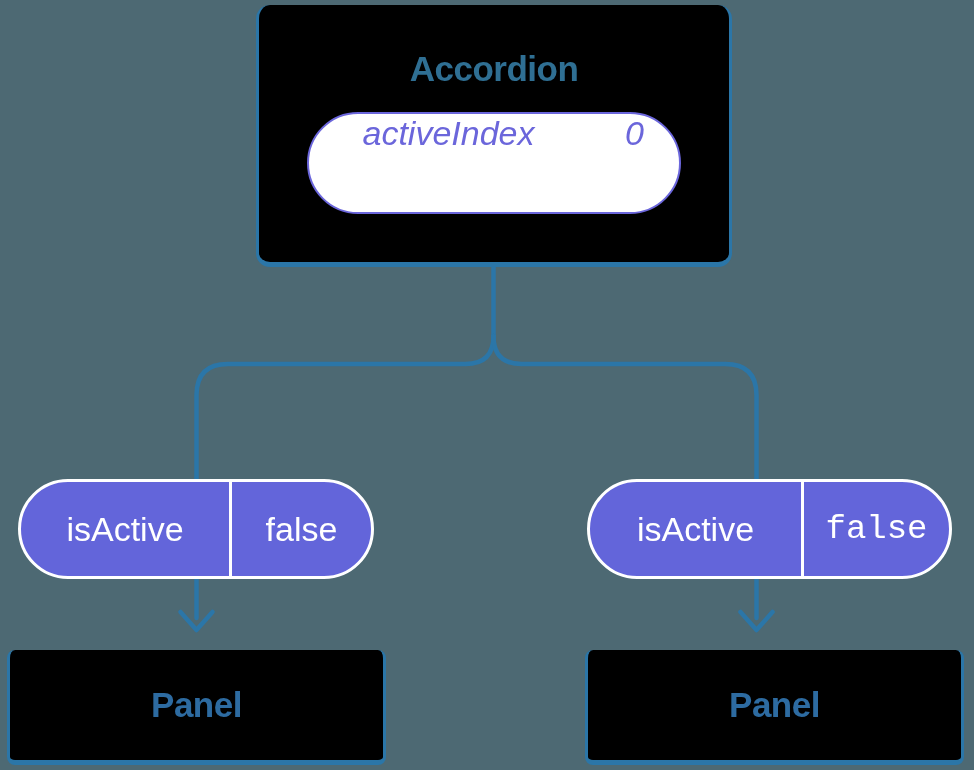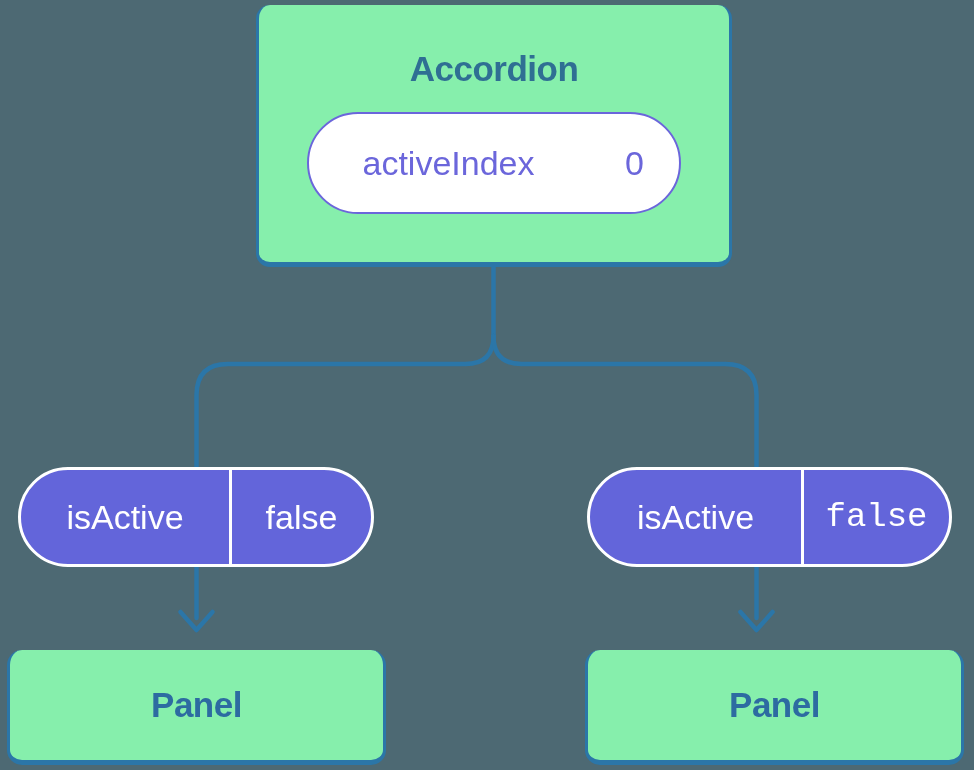--- a/index.html
+++ b/index.html
@@ -11,21 +11,21 @@
     overflow: hidden;
     font-family: "Liberation Sans", sans-serif;
   }
   .connectors {
     position: absolute;
     inset: 0;
     z-index: 0;
   }
   .node-box {
     position: absolute;
-    background: #86efac;
+    background: #000000;
     border: 3px solid #2b76a8;
     border-top: 0;
     border-bottom-width: 5px;
     border-radius: 14px;
     box-sizing: border-box;
     z-index: 2;
   }
   .accordion-card {
     left: 256px;
     top: 5px;
@@ -43,38 +43,39 @@
     color: #2f6f93;
   }
   .state-pill {
     margin-top: 23px;
     width: 374px;
     height: 102px;
     border: 2.5px solid #6b66db;
     border-radius: 52px;
     box-sizing: border-box;
     display: flex;
-    align-items: center;
+    align-items: flex-start;
     overflow: hidden;
     background: #ffffff;
+    font-style: italic;
   }
   .state-pill .cell {
     display: flex;
     align-items: center;
     justify-content: center;
     font-size: 34px;
     color: #6b66db;
   }
   .state-pill .name-cell { flex: 1; }
   .state-pill .value-cell { width: 89px; }
   .state-divider { width: 2px; background: #6b66db; }
 
   .prop-pill {
     position: absolute;
-    top: 467px;
+    top: 479px;
     height: 100px;
     background: #6365da;
     border: 3px solid #ffffff;
     border-radius: 52px;
     box-sizing: border-box;
     display: flex;
     align-items: stretch;
     overflow: hidden;
     z-index: 2;
   }
@@ -89,21 +90,21 @@
   .prop-divider { width: 3px; background: #ffffff; }
   .prop-pill-left { left: 18px; width: 356px; }
   .prop-pill-left .value-cell { width: 139px; }
   .prop-pill-right { left: 587px; width: 365px; }
   .prop-pill-right .value-cell { width: 145px; font-family: Liberation Mono, monospace; }
 
   .panel-node {
     top: 650px;
     width: 379px;
     height: 115px;
-    border-radius: 15px;
+    border-radius: 8px;
     display: flex;
     align-items: center;
     justify-content: center;
   }
   .panel-node-left { left: 7px; }
   .panel-node-right { left: 585px; }
   .panel-title {
     font-size: 35px;
     font-weight: 600;
     letter-spacing: -0.5px;

